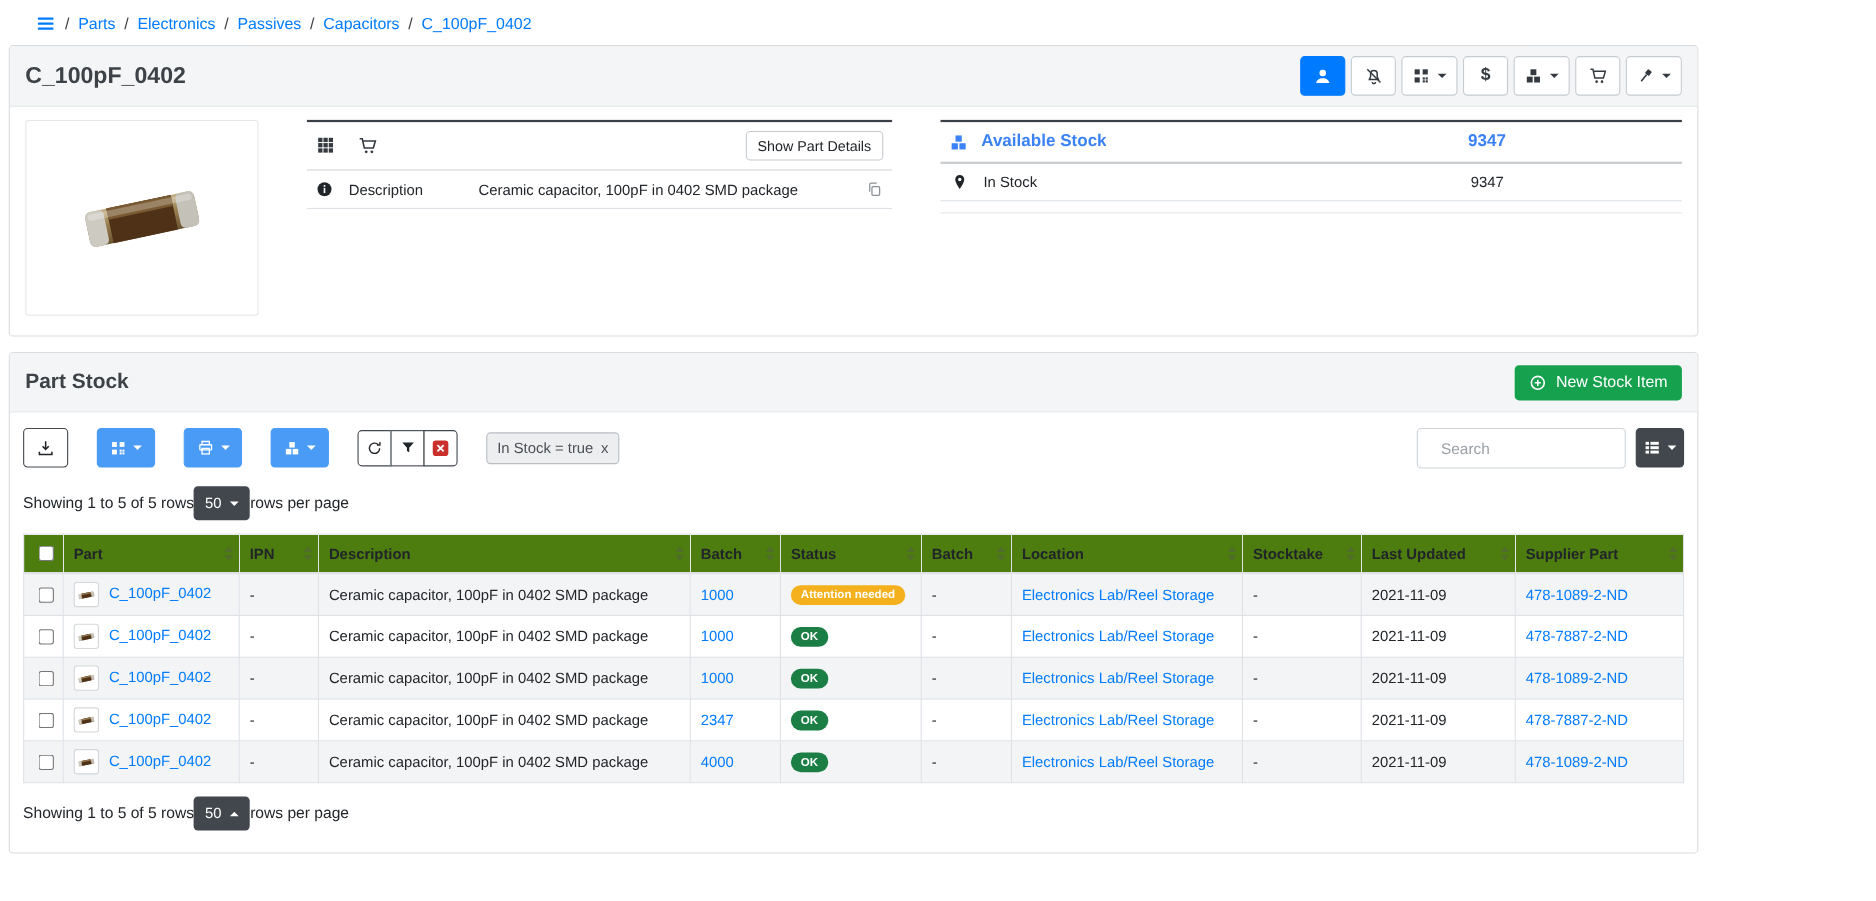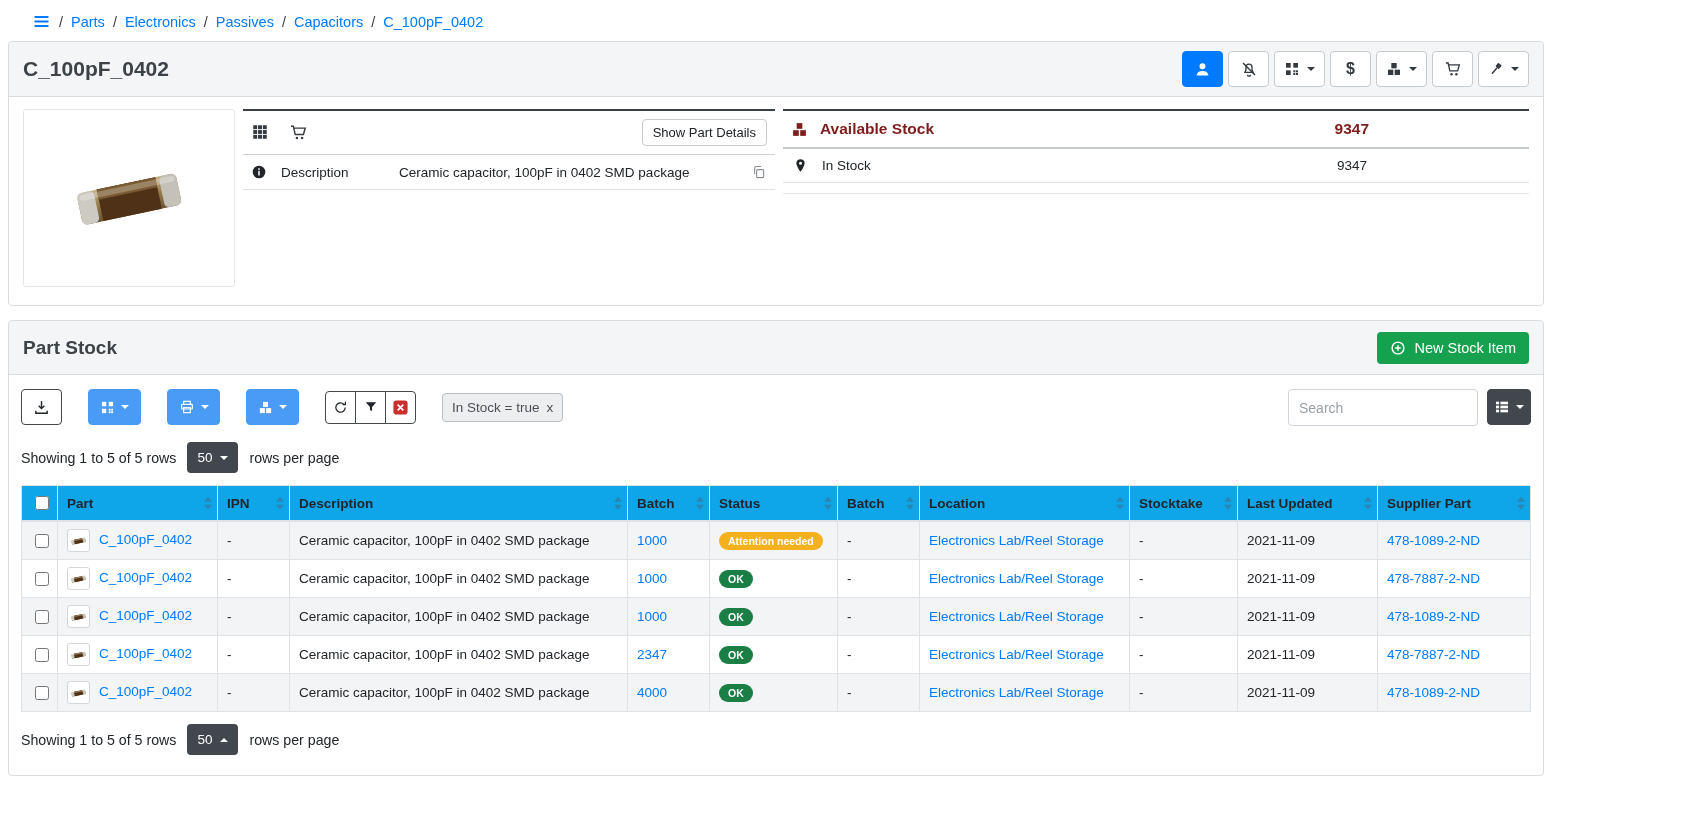--- a/index.html
+++ b/index.html
@@ -25,34 +25,34 @@
   
   .hdr-toolbar { display:flex; gap:5px; }
   .tb-btn { height:36px; min-width:41px; padding:0 9px; display:inline-flex; align-items:center; justify-content:center;
             gap:7px; background:#fff; border:1px solid #c6cbd0; border-radius:4px; color:#343a40; cursor:pointer; }
   .tb-btn.primary { background:var(--primary-blue); border-color:var(--primary-blue); color:#fff; }
   .caret { width:0; height:0; border-left:4px solid transparent; border-right:4px solid transparent; border-top:4.5px solid currentColor; }
   .caret-up { width:0; height:0; border-left:4px solid transparent; border-right:4px solid transparent; border-bottom:4.5px solid currentColor; }
   .dollar { font-weight:700; font-size:16px; line-height:1; }
 
   
-  .details-row { display:flex; gap:8px; padding:12px 14px 18px; }
+  .details-row { display:flex; gap:44px; padding:12px 14px 18px; }
   .thumb-box { width:212px; height:178px; border:1px solid #e4e7e9; border-radius:3px; display:flex; align-items:center; justify-content:center; flex:none; }
   .details-panel { width:532px; flex:none; }
   .panel { border-top:2px solid #3a4045; }
   .details-head { display:flex; align-items:center; padding:8px; border-bottom:1px solid #cfd3d6; }
   .details-head .icons { display:flex; gap:20px; color:#343a40; }
   .show-details-btn { margin-left:auto; background:#fff; border:1px solid #c6cbd0; border-radius:4px; padding:5px 10px; font-size:13px; color:#212529; cursor:pointer; }
   .kv-row { display:flex; align-items:center; padding:9px 8px; border-bottom:1px solid #dee2e6; font-size:13.5px; }
   .kv-label { margin-left:14px; width:118px; }
   .kv-value { flex:1; }
   .copy-btn { background:none; border:none; color:#8a9096; cursor:pointer; display:flex; padding:0; }
 
   .stock-panel { flex:1; }
-  .stock-head { display:flex; align-items:center; gap:12px; padding:9px 8px; border-bottom:2px solid #c6cacd; font-size:15.5px; font-weight:700; color:#7f1d1d; }
+  .stock-head { display:flex; align-items:center; gap:12px; padding:9px 8px; border-bottom:2px solid #c6cacd; font-size:15.5px; font-weight:700; color:#3b82f6; }
   .stock-head .total { margin-left:auto; padding-right:152px; }
   .stock-kv { display:flex; align-items:flex-end; gap:14px; padding:9px 10px; border-bottom:1px solid #dee2e6; font-size:13.5px; }
   .stock-kv .val { margin-left:auto; padding-right:152px; }
   .stock-spacer { height:11px; border-bottom:1px solid #e3e6e8; }
 
   
   .stock-card { margin-top:14px; margin-bottom:10px; }
   .new-stock-btn { display:inline-flex; align-items:center; gap:8px; background:var(--success-green); color:#fff; border:none;
                    border-radius:4px; padding:8px 13px; font-size:14.5px; cursor:pointer; }
 
@@ -61,35 +61,35 @@
   .sq-btn { height:36px; min-width:41px; display:inline-flex; align-items:center; justify-content:center; gap:6px;
             border-radius:4px; border:1px solid #43484d; background:#fff; color:#212529; cursor:pointer; }
   .sq-btn.blue { background:var(--toolbar-blue); border-color:var(--toolbar-blue); color:#fff; min-width:53px; }
   .mini-group { display:flex; }
   .mini-group .sq-btn { min-width:31px; height:33px; border-radius:0; margin-left:-1px; }
   .mini-group .sq-btn:first-child { border-radius:4px 0 0 4px; margin-left:0; }
   .mini-group .sq-btn:last-child { border-radius:0 4px 4px 0; }
   .filter-tag { display:inline-flex; align-items:center; gap:7px; background:#edeef0; border:1px solid #b9bec3; border-radius:4px;
                 padding:6px 9px; font-size:13.5px; color:#4a5056; cursor:pointer; }
   .tt-right { display:flex; gap:9px; }
-  .search-input { width:190px; height:37px; border:1px solid #ced4da; border-radius:4px; padding:0 10px; font-size:14px; color:#495057; }
+  .search-input { width:190px; height:37px; border:1px solid #ced4da; border-radius:4px; padding:0 21px; font-size:14px; color:#495057; }
   .search-input::placeholder { color:#9aa0a6; }
   .dark-btn { background:var(--dark-button) !important; border-color:var(--dark-button) !important; color:#fff !important; }
 
-  .pagination-row { display:flex; align-items:center; gap:11px; padding:12px; font-size:14.2px; color:#22262a; }
+  .pagination-row { display:flex; align-items:center; padding:12px; font-size:14.2px; color:#22262a; }
   .pagination-row.bottom { padding-bottom:20px; }
   .page-size-btn { display:inline-flex; align-items:center; gap:8px; background:var(--dark-button); color:#fff; border:none;
                    border-radius:4px; padding:8px 10px; font-size:13.5px; cursor:pointer; }
 
   
   .stock-table-wrap { padding:0 12px; }
   table.stock-table { width:100%; border-collapse:collapse; table-layout:fixed; font-size:13.5px; }
   .stock-table th, .stock-table td { border:1px solid #dee2e6; padding:7px 9px; text-align:left;
                                      overflow:hidden; white-space:nowrap; text-overflow:ellipsis; }
-  .stock-table th { font-weight:700; position:relative; padding-right:16px; border-bottom-width:2px; background:#0ea5e9; cursor:pointer; }
+  .stock-table th { font-weight:700; position:relative; padding-right:16px; border-bottom-width:2px; background:#4d7c0f; cursor:pointer; }
   .stock-table tbody tr:nth-child(odd) { background:#f3f4f5; }
   .sort { position:absolute; right:5px; top:50%; transform:translateY(-50%); display:flex; flex-direction:column; gap:2.5px; opacity:.38; }
   .sort i { display:block; width:0; height:0; border-left:4px solid transparent; border-right:4px solid transparent; }
   .sort .su { border-bottom:5px solid #555; }
   .sort .sd { border-top:5px solid #555; }
   .mini-thumb { display:inline-flex; align-items:center; justify-content:center; width:23px; height:23px; border:1px solid #d4d7da;
                 border-radius:3px; background:#fff; margin-right:9px; vertical-align:middle; }
   .badge { display:inline-block; color:#fff; font-size:10.5px; font-weight:700; padding:3px 9px; border-radius:9px; }
   .badge-warning { background:var(--badge-warning); }
   .badge-ok { background:var(--badge-ok); }

